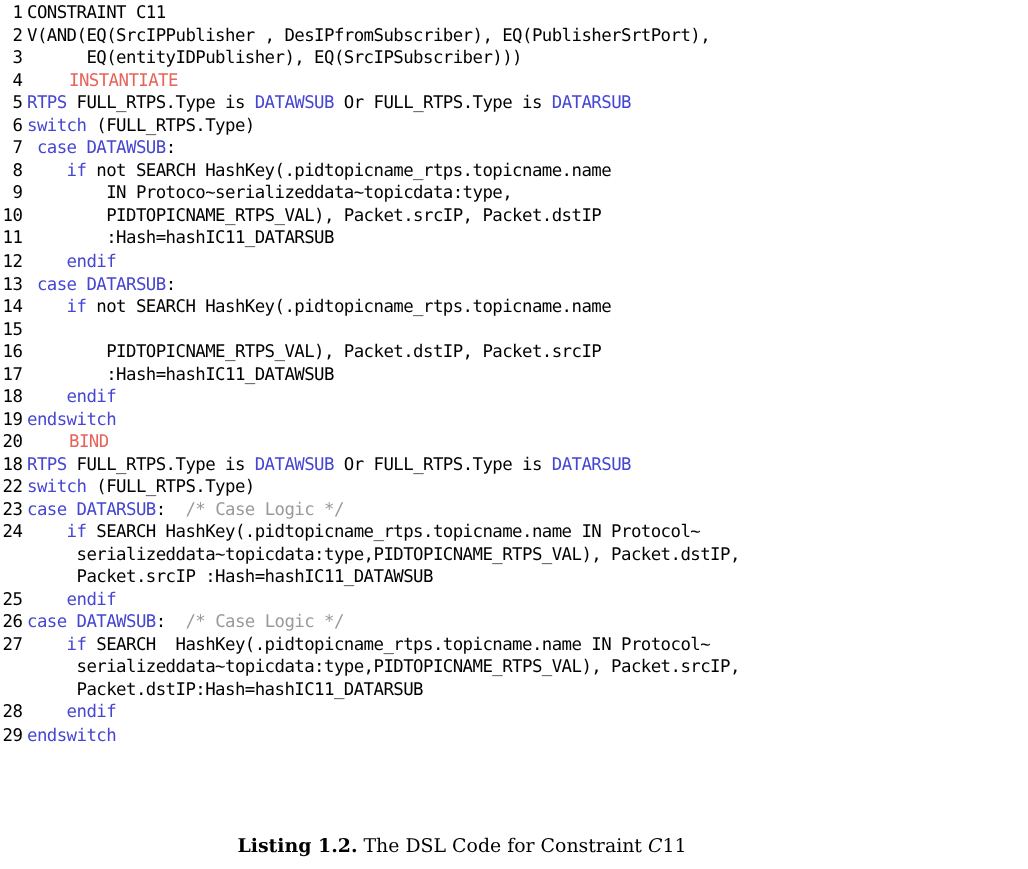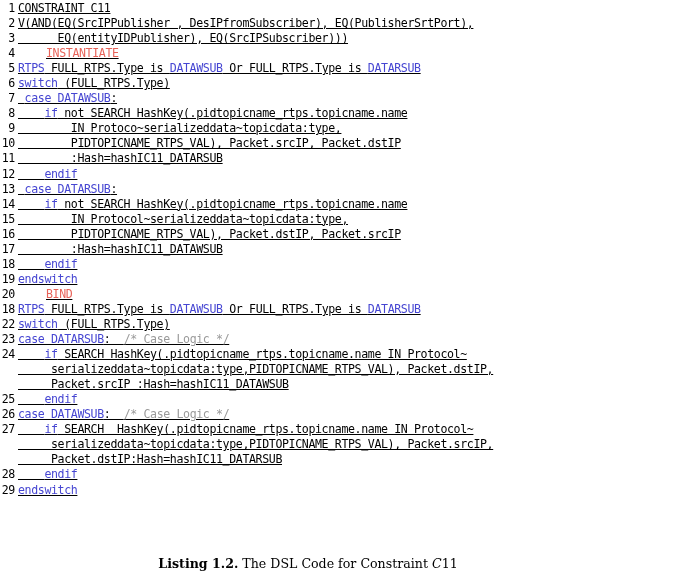--- a/index.html
+++ b/index.html
@@ -40,21 +40,20 @@
     font-size: 11.6px;
     line-height: 15.05px;
     letter-spacing: -0.35px;
   }
 
   .codetext {
     padding-left: 3px;
     white-space: pre;
     letter-spacing: -0.38px;
     font-family: "DejaVu Sans Mono", monospace;
-    text-decoration: underline;
   }
 
   
   .kw   { color: #4646d2; }        
   .red  { color: #e8645a; margin-left: 28px; }        
   .cmt  { color: #9a9a9a; text-align: center; }        
   .pl   { color: #000000; }        
 
   .caption {
     position: absolute;
@@ -86,21 +85,21 @@
       <div class="code-line"><span class="lineno">5</span><span class="codetext"><span class="kw">RTPS</span><span class="pl"> FULL_RTPS.Type is </span><span class="kw">DATAWSUB</span><span class="pl"> Or FULL_RTPS.Type is </span><span class="kw">DATARSUB</span></span></div>
       <div class="code-line"><span class="lineno">6</span><span class="codetext"><span class="kw">switch</span><span class="pl"> (FULL_RTPS.Type)</span></span></div>
       <div class="code-line"><span class="lineno">7</span><span class="codetext"><span class="pl"> </span><span class="kw">case DATAWSUB</span><span class="pl">:</span></span></div>
       <div class="code-line"><span class="lineno">8</span><span class="codetext"><span class="pl">    </span><span class="kw">if</span><span class="pl"> not SEARCH HashKey(.pidtopicname_rtps.topicname.name</span></span></div>
       <div class="code-line"><span class="lineno">9</span><span class="codetext"><span class="pl">        IN Protoco~serializeddata~topicdata:type,</span></span></div>
       <div class="code-line"><span class="lineno">10</span><span class="codetext"><span class="pl">        PIDTOPICNAME_RTPS_VAL), Packet.srcIP, Packet.dstIP</span></span></div>
       <div class="code-line"><span class="lineno">11</span><span class="codetext"><span class="pl">        :Hash=hashIC11_DATARSUB</span></span></div>
       <div class="code-line"><span class="lineno">12</span><span class="codetext"><span class="pl">    </span><span class="kw">endif</span></span></div>
       <div class="code-line"><span class="lineno">13</span><span class="codetext"><span class="pl"> </span><span class="kw">case DATARSUB</span><span class="pl">:</span></span></div>
       <div class="code-line"><span class="lineno">14</span><span class="codetext"><span class="pl">    </span><span class="kw">if</span><span class="pl"> not SEARCH HashKey(.pidtopicname_rtps.topicname.name</span></span></div>
-      <div class="code-line"><span class="lineno">15</span><span class="codetext"><span class="pl">        IN Protocol~serializeddata~topicdata:type,</span></span></div>
+      <div class="code-line"><span class="lineno">15</span></div>
       <div class="code-line"><span class="lineno">16</span><span class="codetext"><span class="pl">        PIDTOPICNAME_RTPS_VAL), Packet.dstIP, Packet.srcIP</span></span></div>
       <div class="code-line"><span class="lineno">17</span><span class="codetext"><span class="pl">        :Hash=hashIC11_DATAWSUB</span></span></div>
       <div class="code-line"><span class="lineno">18</span><span class="codetext"><span class="pl">    </span><span class="kw">endif</span></span></div>
       <div class="code-line"><span class="lineno">19</span><span class="codetext"><span class="kw">endswitch</span></span></div>
       <div class="code-line"><span class="lineno">20</span><span class="codetext"><span class="red">BIND</span></span></div>
       <div class="code-line"><span class="lineno">18</span><span class="codetext"><span class="kw">RTPS</span><span class="pl"> FULL_RTPS.Type is </span><span class="kw">DATAWSUB</span><span class="pl"> Or FULL_RTPS.Type is </span><span class="kw">DATARSUB</span></span></div>
       <div class="code-line"><span class="lineno">22</span><span class="codetext"><span class="kw">switch</span><span class="pl"> (FULL_RTPS.Type)</span></span></div>
       <div class="code-line"><span class="lineno">23</span><span class="codetext"><span class="kw">case DATARSUB</span><span class="pl">:  </span><span class="cmt">/* Case Logic */</span></span></div>
       <div class="code-line"><span class="lineno">24</span><span class="codetext"><span class="pl">    </span><span class="kw">if</span><span class="pl"> SEARCH HashKey(.pidtopicname_rtps.topicname.name IN Protocol~</span></span></div>
       <div class="code-line"><span class="lineno"></span><span class="codetext"><span class="pl">     serializeddata~topicdata:type,PIDTOPICNAME_RTPS_VAL), Packet.dstIP,</span></span></div>

